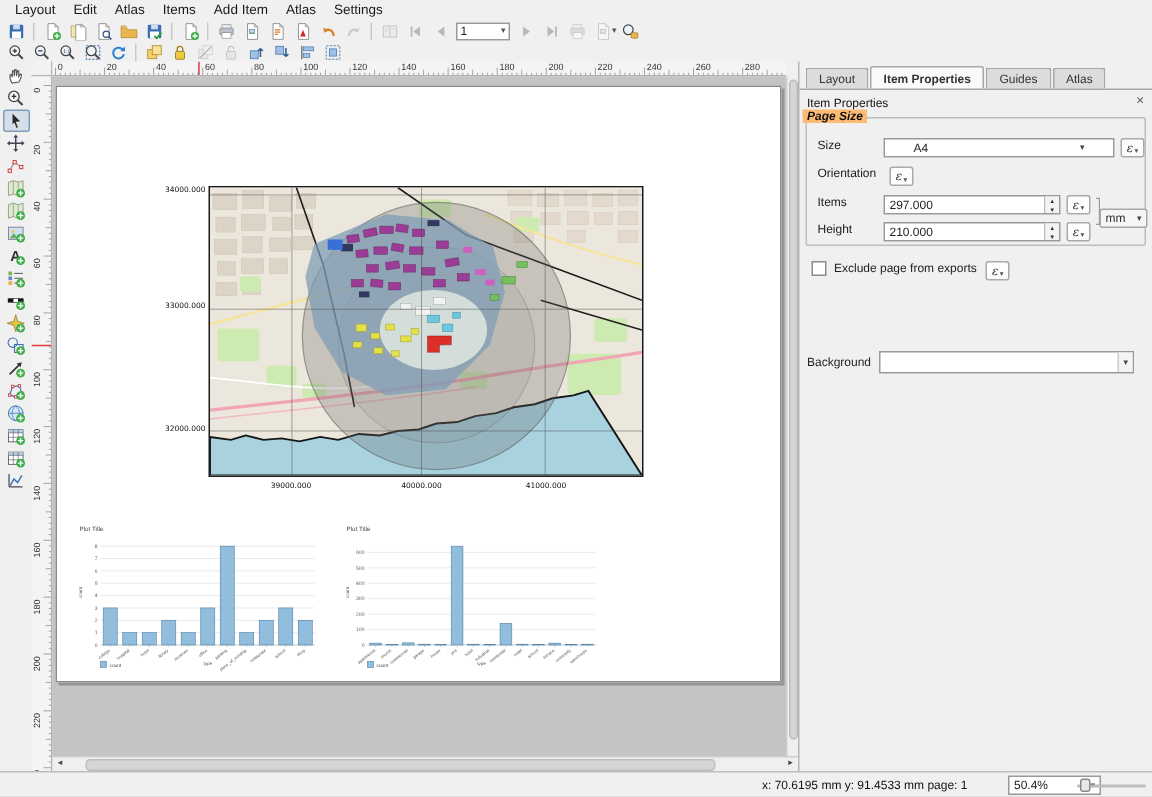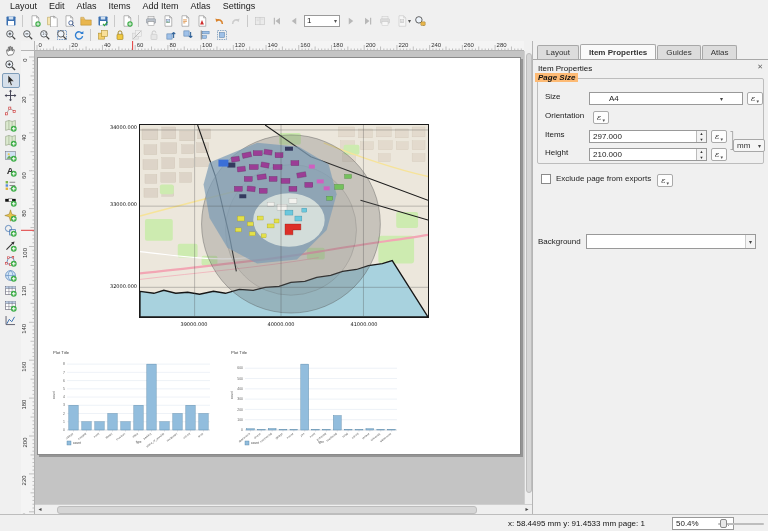--- a/index.html
+++ b/index.html
@@ -1177,21 +1177,21 @@
 
   <div id="bg-row" style="top:152px;margin-top:41px;">
     <span style="width:48px; display:inline-block;">Background</span>
     <div id="bg-combo">
         <span class="arr">▾</span>
       </div>
   </div>
 </div>
 
 <div id="statusbar">
-  <div id="status-coords">x: 58.4495 mm y: 91.4533 mm page: 1</div>
+  <div id="status-coords">x: 70.6195 mm y: 91.4533 mm page: 1</div>
   <div id="zoom-combo">
       <span>50.4%</span>
       <span class="arr">▾</span>
     </div>
   <div id="zoom-slider">
       <div class="groove"></div>
       <div class="handle"></div>
     </div>
 </div>
 

